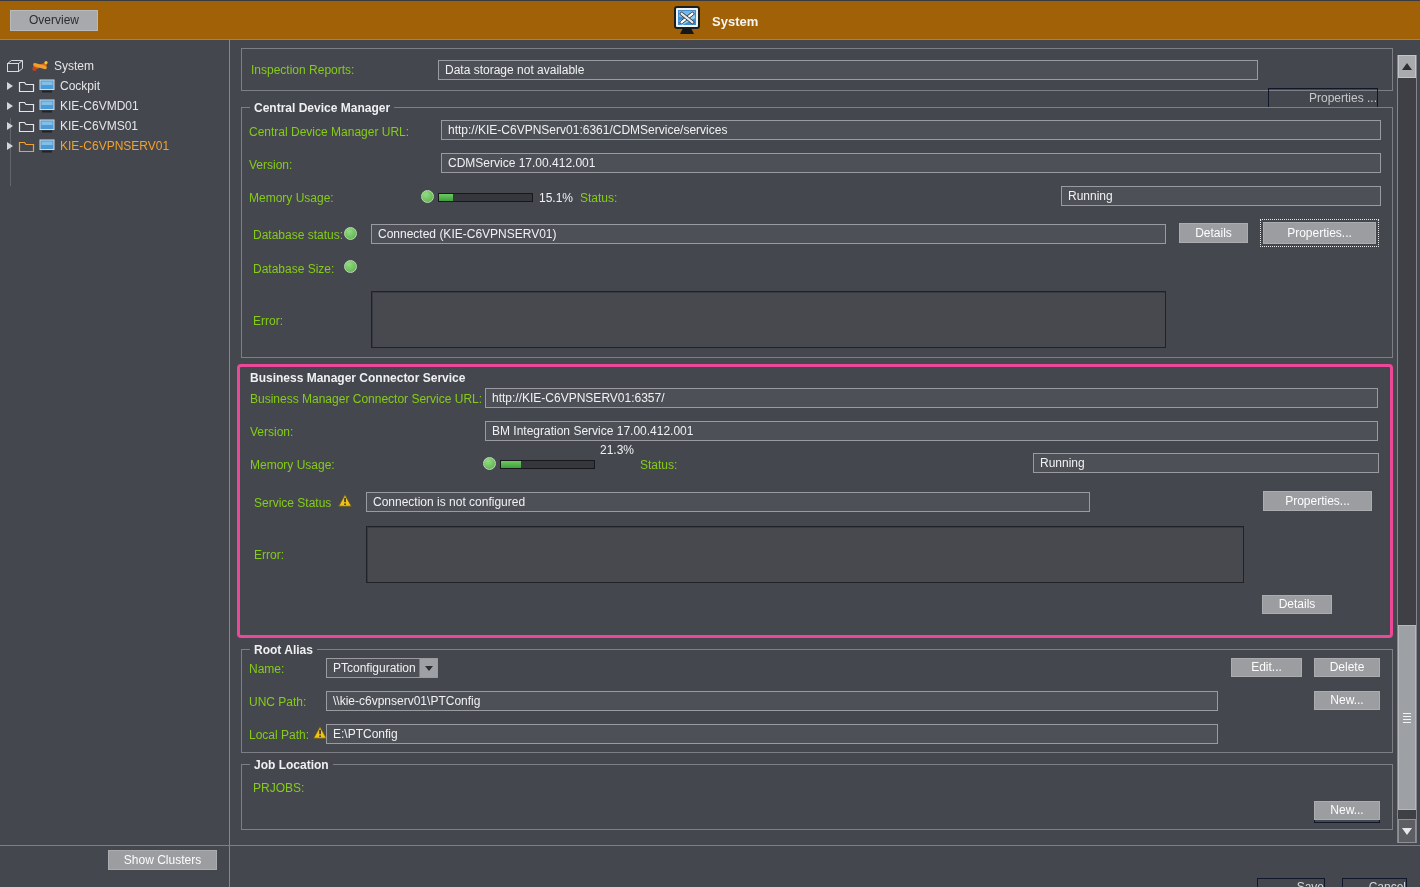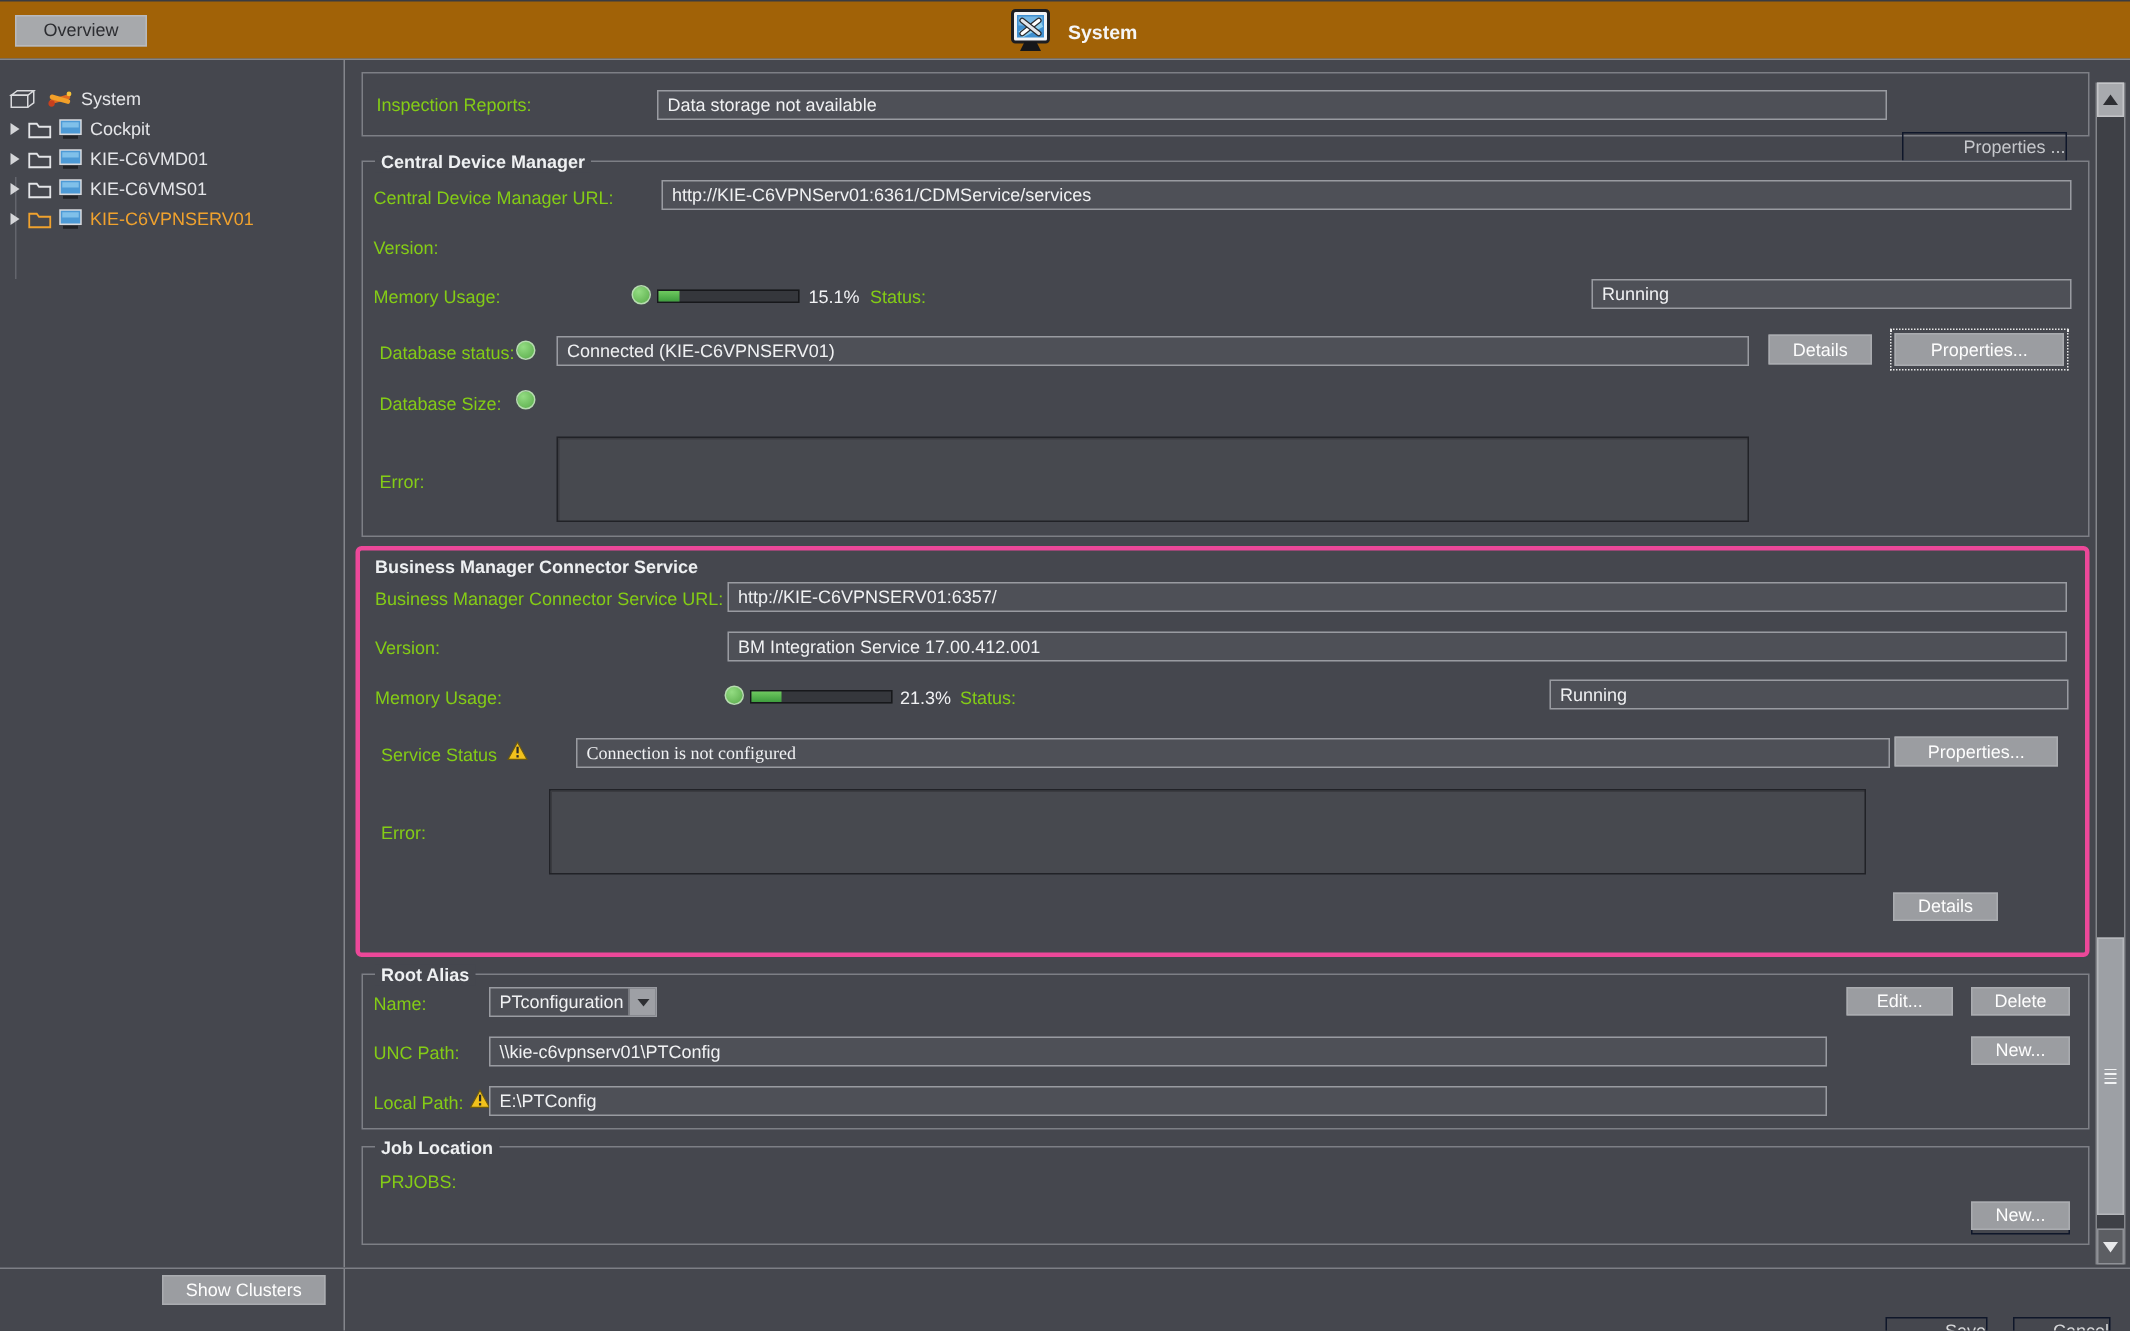--- a/index.html
+++ b/index.html
@@ -193,20 +193,21 @@
   <div class="btn-outline" style="left:1026px; top:12px; width:110px;">Properties ...</div>
 </div>
 
 <div class="abs gbox" style="left:241px; top:107px; width:1152px; height:251px;">
   <div class="gtitle">Central Device Manager</div>
 
   <div class="label" style="left:7px; top:17px;">Central Device Manager URL:</div>
   <div class="field" style="left:199px; top:12px; width:940px;">http://KIE-C6VPNServ01:6361/CDMService/services</div>
 
   <div class="label" style="left:7px; top:50px;">Version:</div>
+  <div class="field" style="left:199px; top:45px; width:940px;">CDMService 17.00.412.001</div>
 
   <div class="label" style="left:7px; top:83px;">Memory Usage:</div>
   <span class="dot" style="left:179px; top:82px;"></span>
   <div class="pbar" style="left:196px; top:85px;">
     <div class="fill" style="width: 15.1%;"></div>
   </div>
   <div class="ptext" style="left:297px; top:83px;">15.1%</div>
   <div class="label" style="left:338px; top:83px;">Status:</div>
   <div class="field" style="left:819px; top:78px; width:320px;">Running</div>
 
@@ -230,31 +231,31 @@
   <div class="field" style="left:245px; top:21px; width:893px;">http://KIE-C6VPNSERV01:6357/</div>
 
   <div class="label" style="left:10px; top:58px;">Version:</div>
   <div class="field" style="left:245px; top:54px; width:893px;">BM Integration Service 17.00.412.001</div>
 
   <div class="label" style="left:10px; top:91px;">Memory Usage:</div>
   <span class="dot" style="left:243px; top:90px;"></span>
   <div class="pbar" style="left:260px; top:93px;">
     <div class="fill" style="width: 21.3%;"></div>
   </div>
-  <div class="ptext" style="left:360px; top:91px;">21.3%</div>
+  <div class="ptext" style="left:360px; top:76px;">21.3%</div>
   <div class="label" style="left:400px; top:91px;">Status:</div>
   <div class="field" style="left:793px; top:86px; width:346px;">Running</div>
 
   <div class="label" style="left:14px; top:129px;">Service Status</div>
   <svg class="warn" style="left:98px; top:127px;" viewBox="0 0 14 13">
     <path d="M7 0.8 L13.3 12.2 H0.7 Z" fill="#f2c21c" stroke="#6b5a10" stroke-width="0.8"></path>
     <rect x="6.3" y="3.8" width="1.5" height="4.4" fill="#2a2a2a"></rect>
     <rect x="6.3" y="9.4" width="1.5" height="1.6" fill="#2a2a2a"></rect>
   </svg>
-  <div class="field" style="left:144px; top:125px; width:876px;font-family:Liberation Serif, serif;">Connection is not configured</div>
+  <div class="field" style="left:126px; top:125px; width:724px;">Connection is not configured</div>
   <div class="btn" style="left:1023px; top:124px; width:109px;">Properties...</div>
 
   <div class="label" style="left:14px; top:181px;">Error:</div>
   <div class="errbox" style="left:126px; top:159px; width:878px; height:57px;"></div>
 
   <div class="btn" style="left:1022px; top:228px; width:70px; height:19px; line-height:17px;">Details</div>
 </div>
 
 <div class="abs gbox" style="left:241px; top:649px; width:1152px; height:104px;">
   <div class="gtitle">Root Alias</div>

